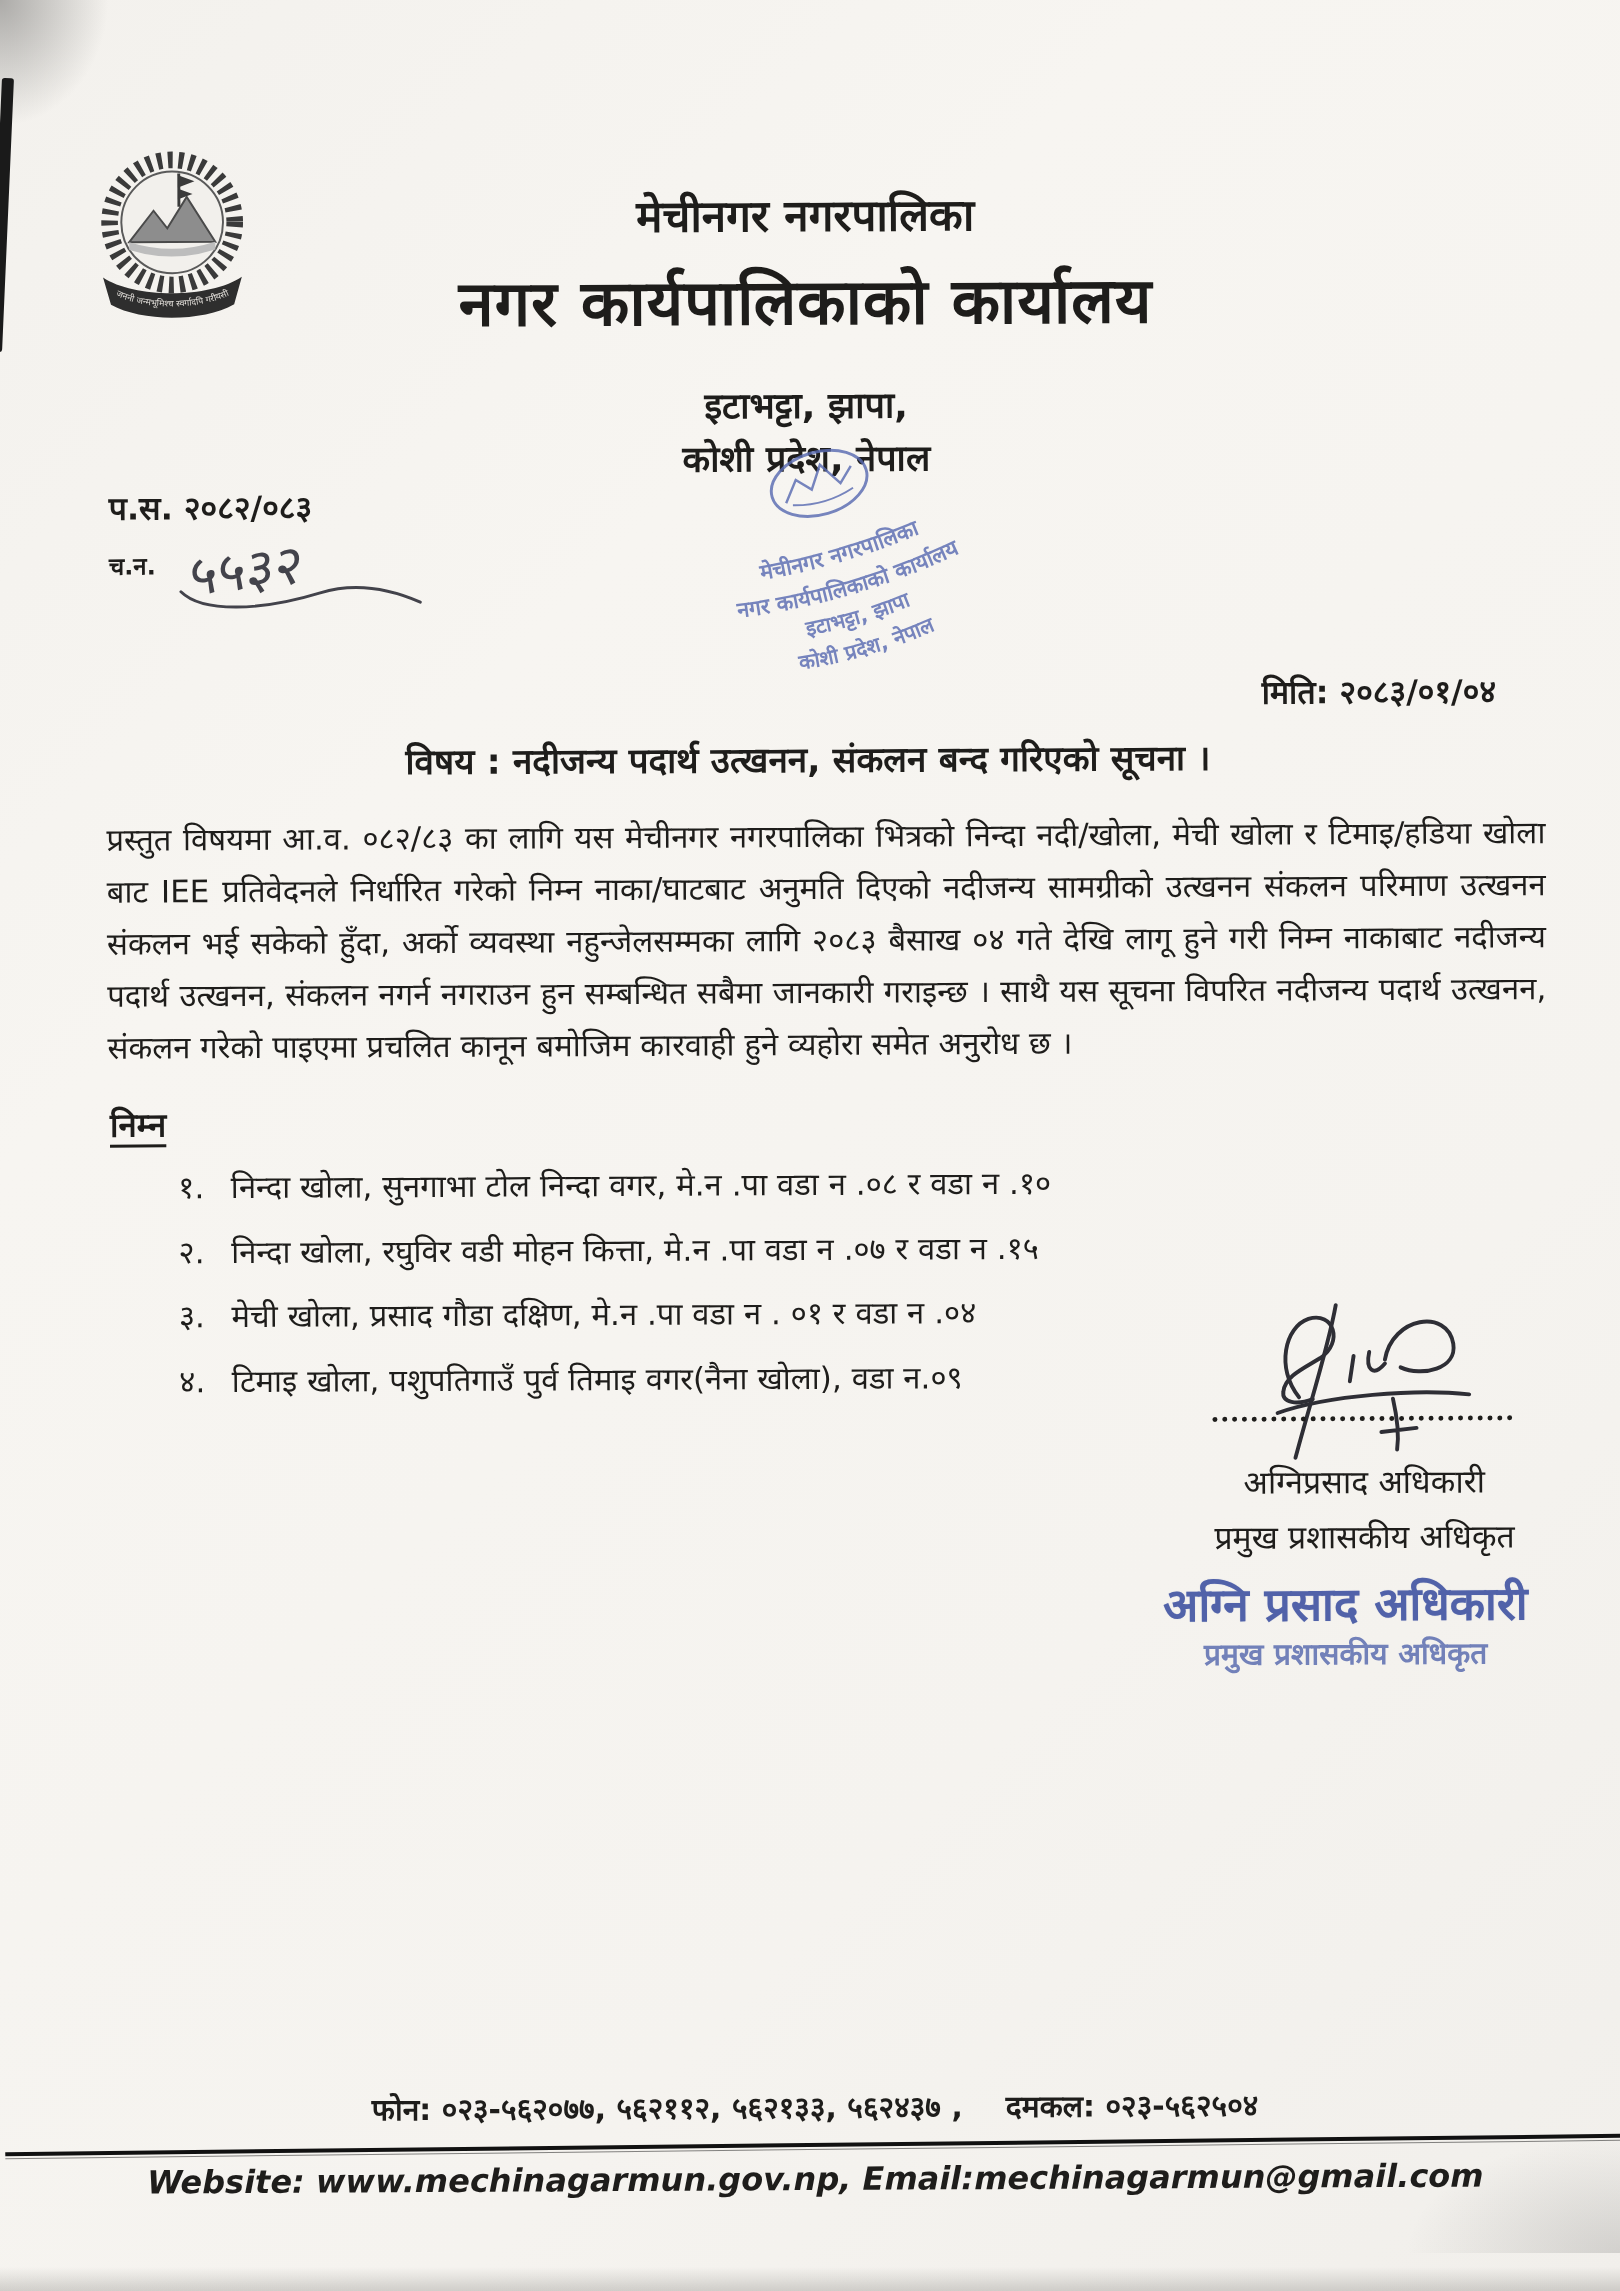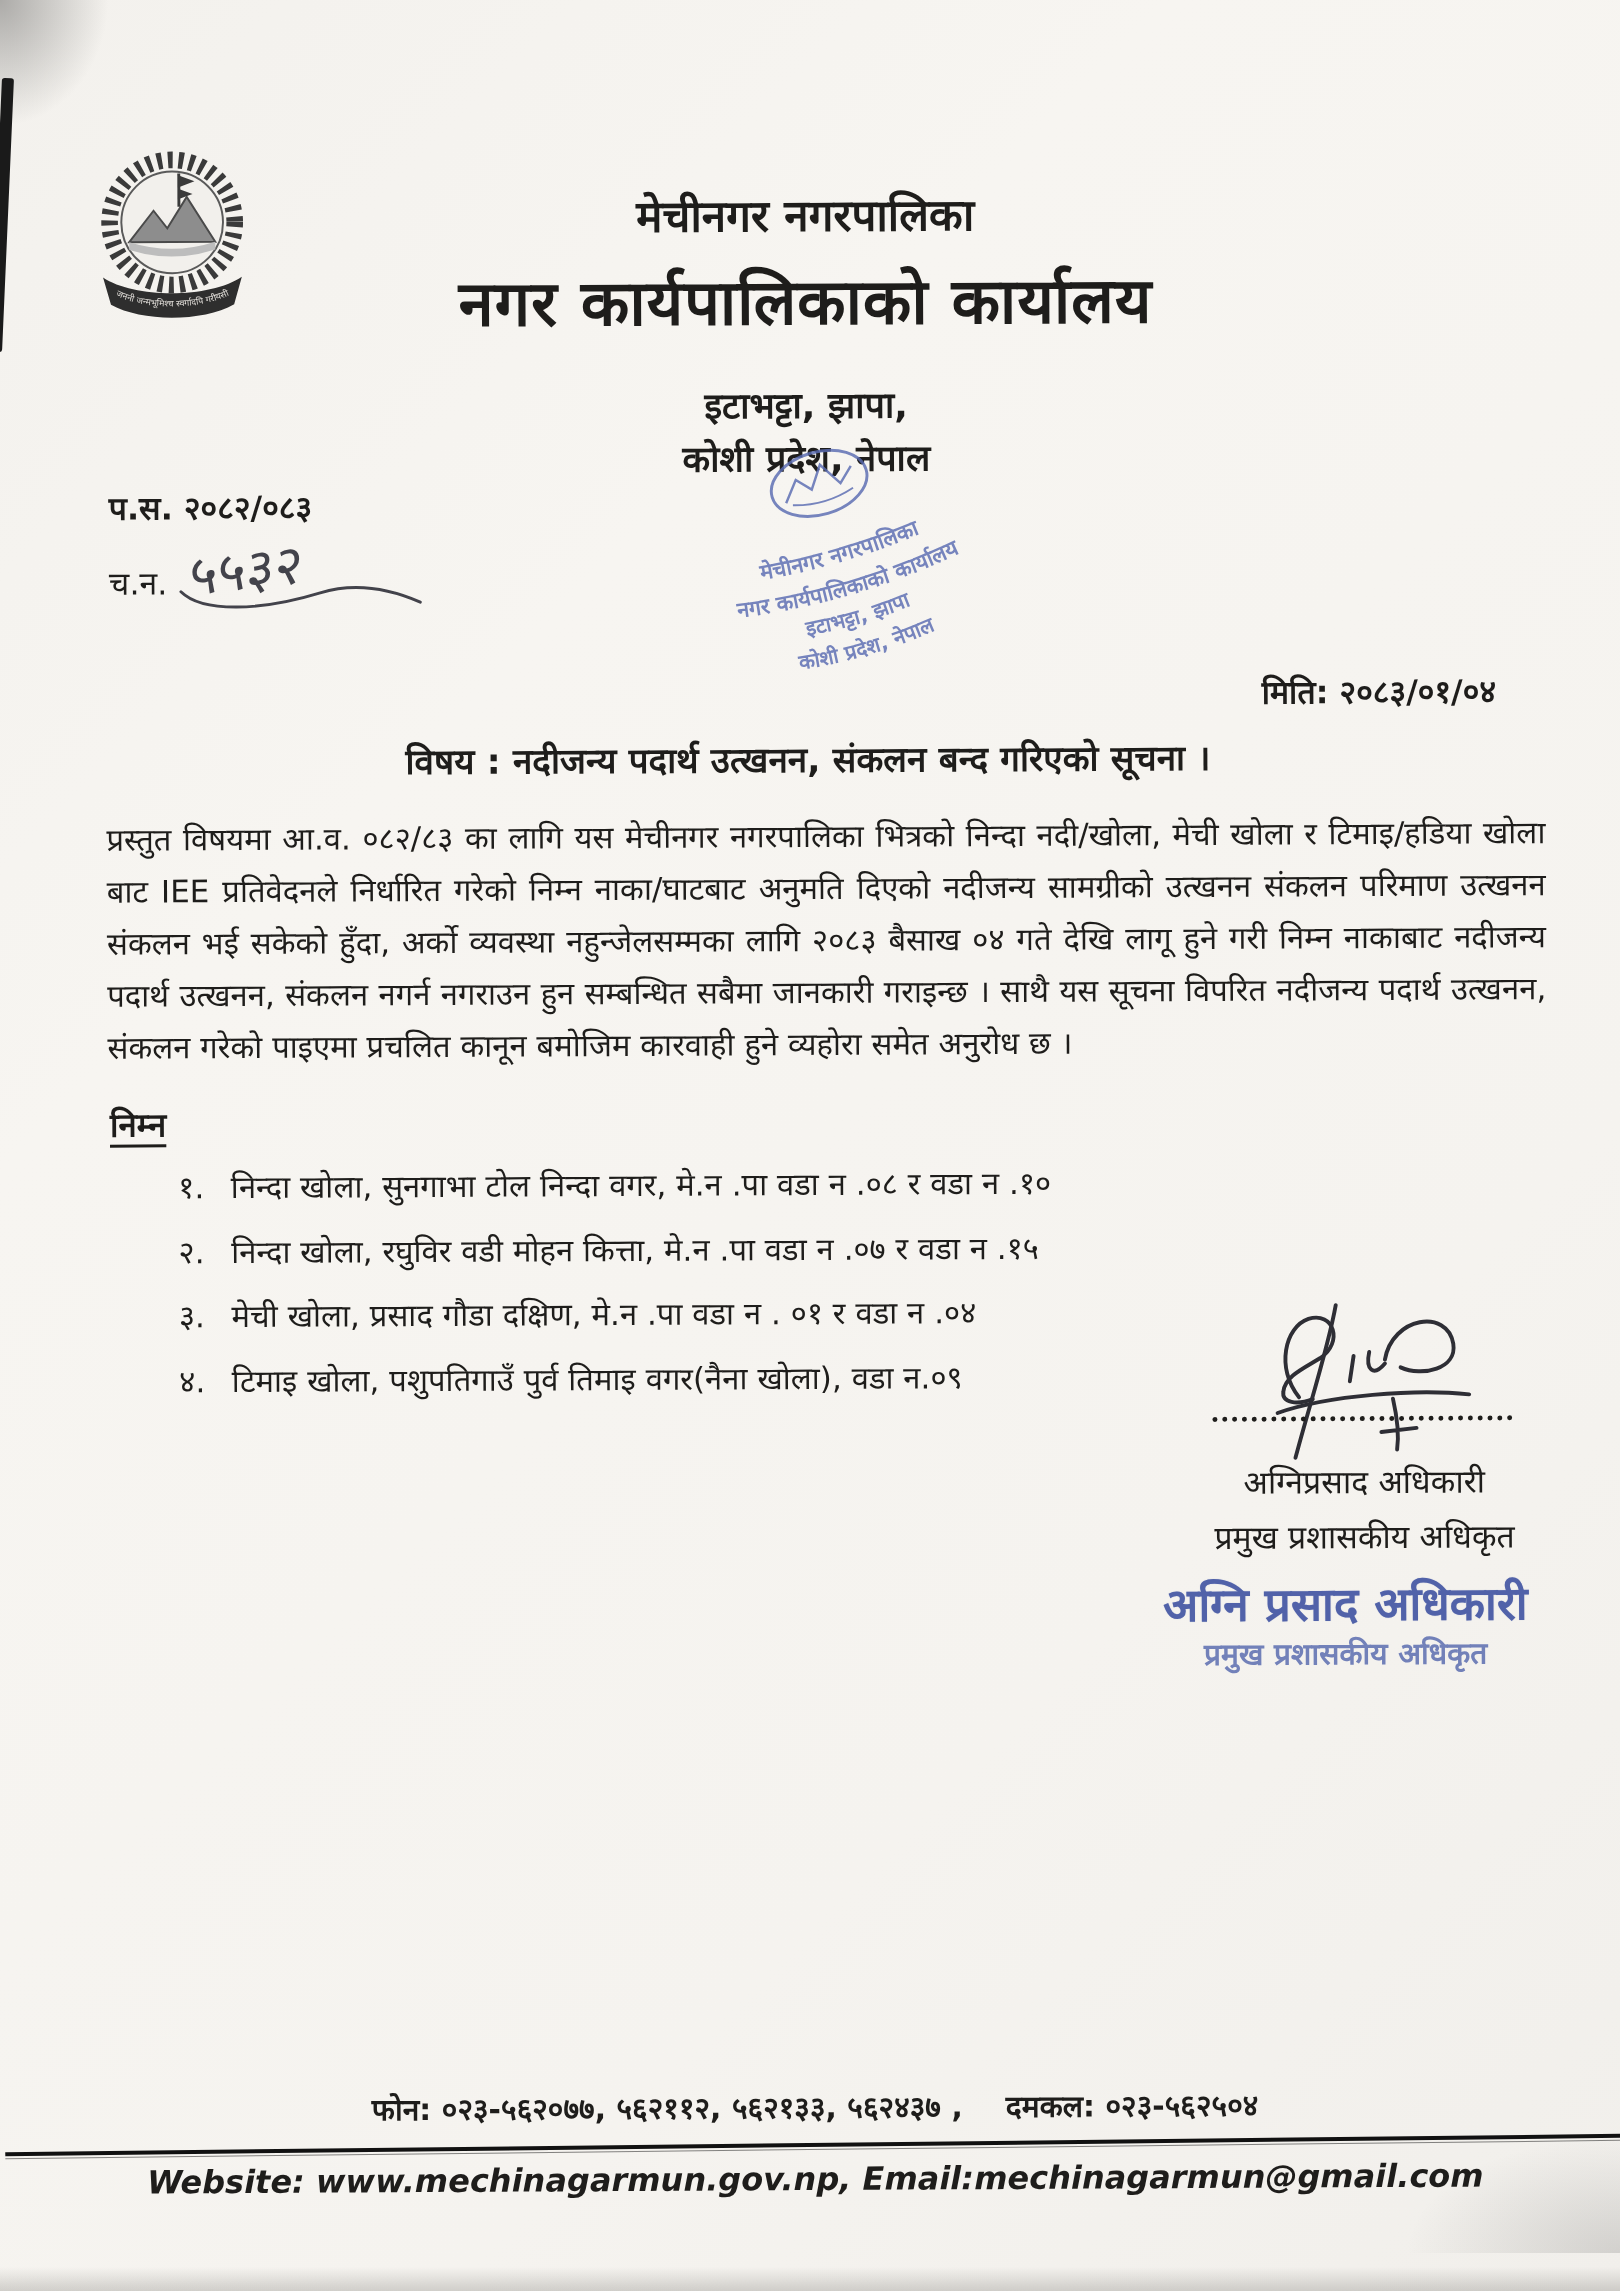--- a/index.html
+++ b/index.html
@@ -32,21 +32,21 @@
   .office-name{ position:absolute; left:0; top:257px; width:100%; text-align:center;
                 font-size:63px; font-weight:bold; letter-spacing:1px; }
   .addr1 { position:absolute; left:0; top:380px; width:100%; text-align:center;
            font-size:36px; font-weight:bold; }
   .addr2 { position:absolute; left:0; top:433px; width:100%; text-align:center;
            font-size:36px; font-weight:bold; }
 
   .logo { position:absolute; left:90px; top:129px; width:174px; height:186px; }
 
   .ref-ps { position:absolute; left:112px; top:482px; font-size:32px; font-weight:bold; }
-  .ref-cn { position:absolute; left:112px; top:557px; font-size:32px; font-weight:normal; }
+  .ref-cn { position:absolute; left:112px; top:545px; font-size:24px; font-weight:bold; }
   .cn-hand { position:absolute; left:192px; top:527px; font-size:55px; color:#43434b;
              transform: rotate(-6deg) skewX(-8deg); font-weight:normal; }
   .cn-flourish { position:absolute; left:176px; top:549px; width:255px; height:69px; }
 
   .office-stamp { position:absolute; left:659px; top:439px; width:372px; height:245px; opacity:.82; }
 
   .date-line { position:absolute; left:1264px; top:672px; font-size:32px; font-weight:bold; }
 
   .subject { position:absolute; left:0; top:735px; width:100%; text-align:center;
              font-size:35px; font-weight:bold; }

